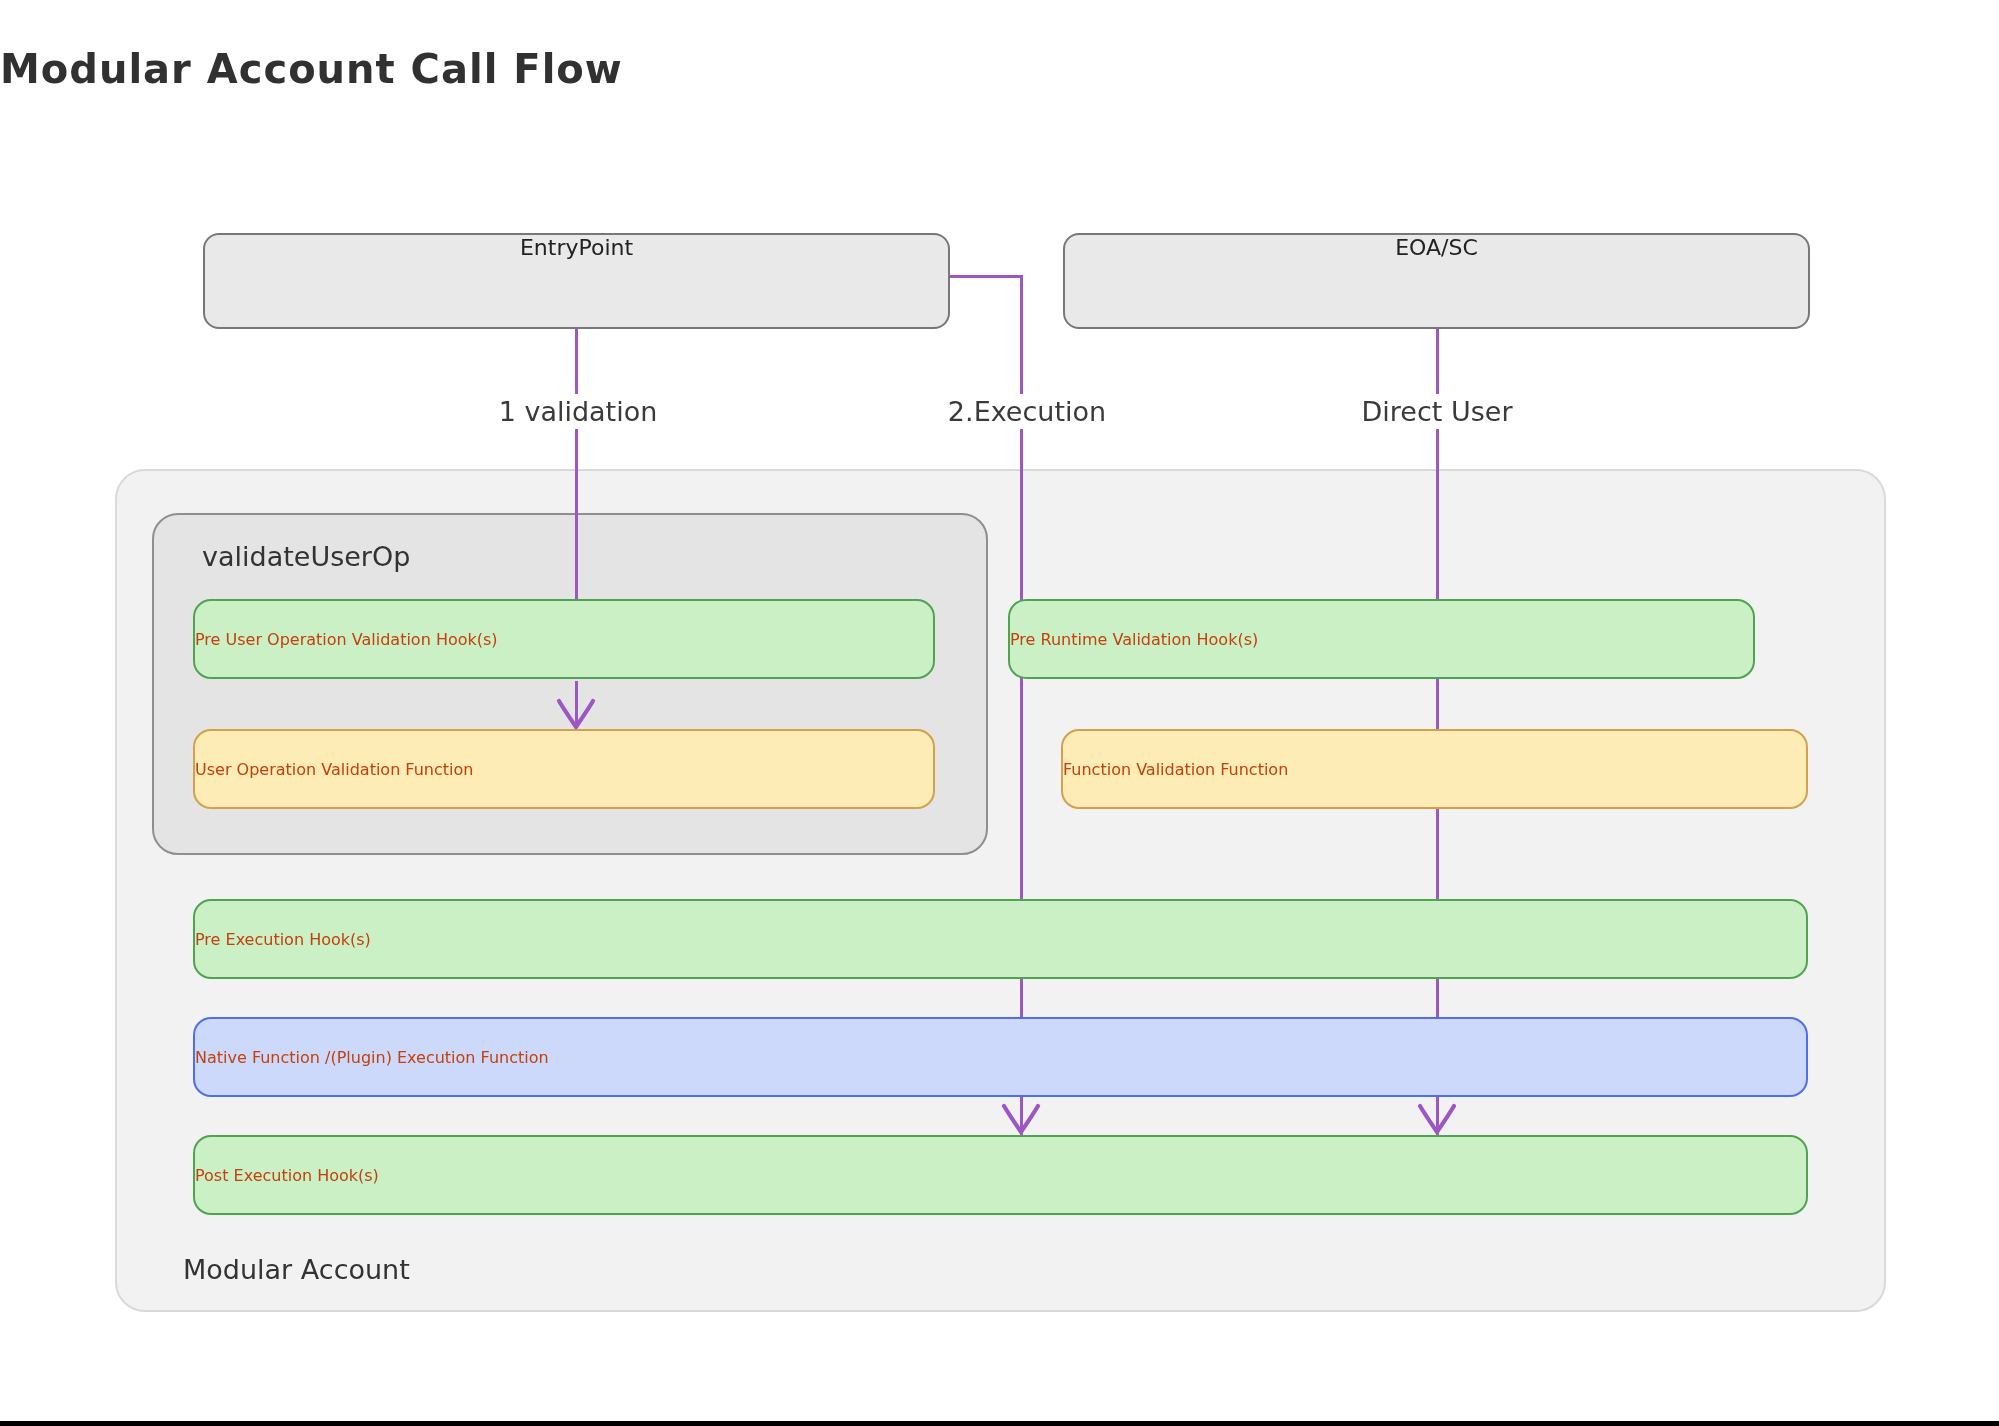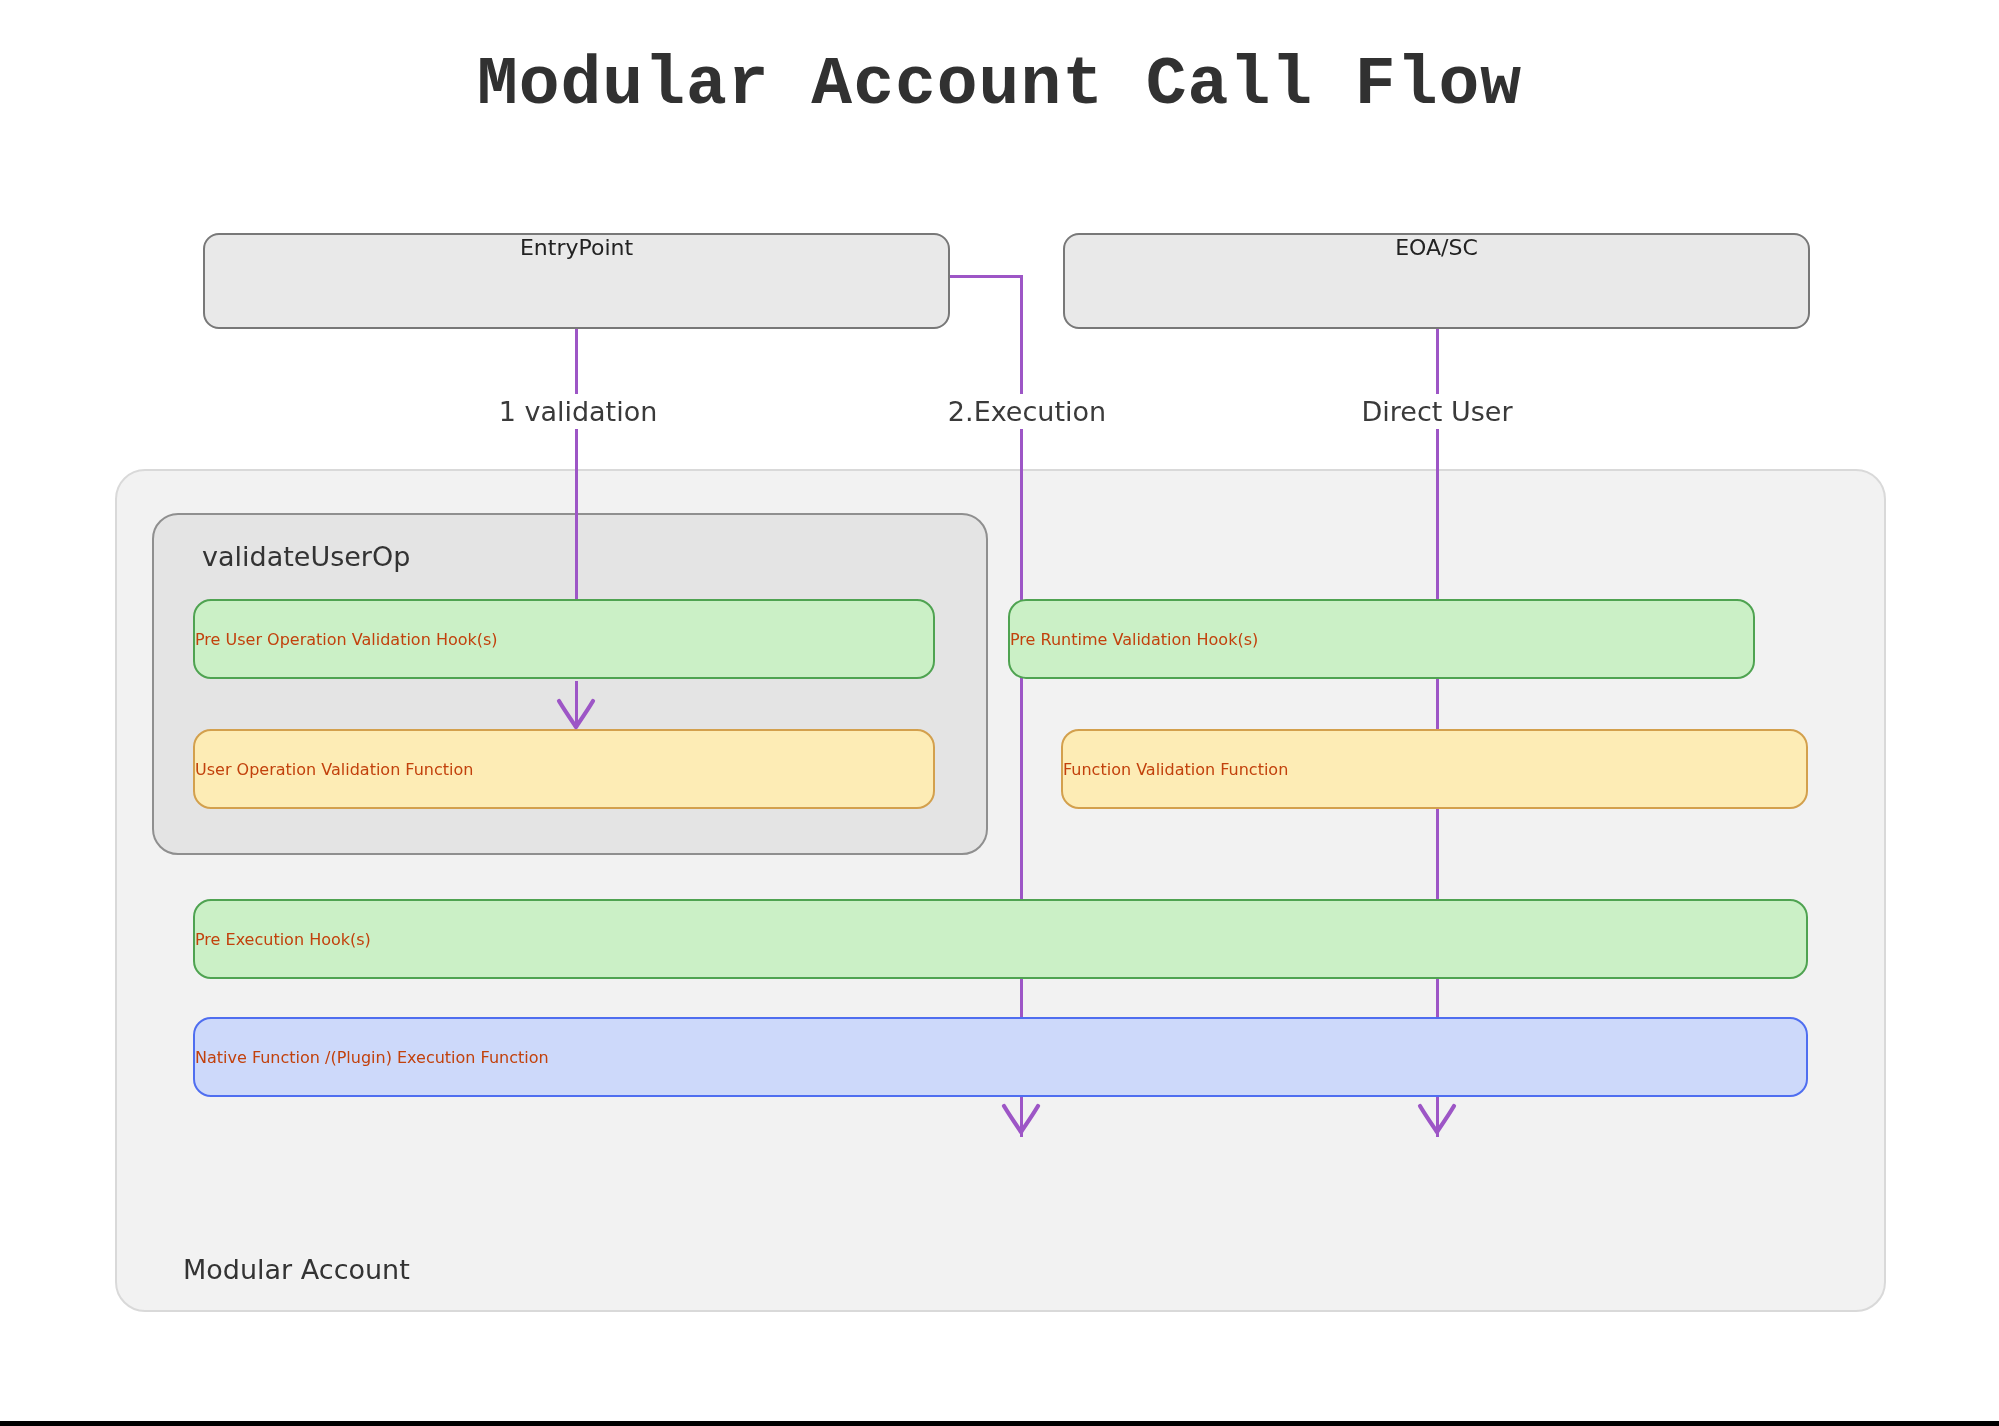--- a/index.html
+++ b/index.html
@@ -11,23 +11,22 @@
     --container_fill:#f2f2f2; --container_border:#d9d9d9;
     --group_fill:#e4e4e4; --group_border:#8f8f8f;
   }
   *{box-sizing:border-box;margin:0;padding:0;}
   html,body{background:#fff;}
   body{font-family:"DejaVu Sans","Liberation Sans",sans-serif;}
   .stage{position:relative;width:1999px;height:1426px;background:#ffffff;overflow:hidden;}
 
   .title{
     position:absolute;left:0;top:46px;width:100%;
-    text-align:center;font-size:68px;font-weight:700;color:#313131;
+    text-align:left;font-size:40px;font-weight:700;color:#313131;
     letter-spacing:1px;
-    font-family:Liberation Mono, monospace;
   }
 
   
   .gray-node{
     position:absolute;height:96px;border-radius:16px;
     background:var(--node_gray_fill);border:2px solid var(--node_gray_border);
     display:flex;align-items:flex-start;justify-content:center;
     font-size:22px;color:#222;z-index:4;
   }
   .entrypoint{left:203px;top:233px;width:747px;}
@@ -138,20 +137,23 @@
   </div>
   <div class="fbox yellow runtime-fn">
     <span>Function Validation Function</span>
   </div>
   <div class="fbox green pre-exec">
     <span>Pre Execution Hook(s)</span>
   </div>
   <div class="fbox blue native-exec">
     <span>Native Function /(Plugin) Execution Function</span>
   </div>
+  <div class="fbox green post-exec">
+    <span>Post Execution Hook(s)</span>
+  </div>
 
   <div class="arrowhead arrow-uo">
     <svg viewBox="0 0 44 32" fill="none">
       <path d="M5,3 C11,13 18,23 22,29 M39,3 C33,13 26,23 22,29" stroke="currentColor" stroke-width="4.2" stroke-linecap="round" stroke-linejoin="round"></path>
     </svg>
   </div>
   <div class="arrowhead arrow-exec">
     <svg viewBox="0 0 44 32" fill="none">
       <path d="M5,3 C11,13 18,23 22,29 M39,3 C33,13 26,23 22,29" stroke="currentColor" stroke-width="4.2" stroke-linecap="round" stroke-linejoin="round"></path>
     </svg>

